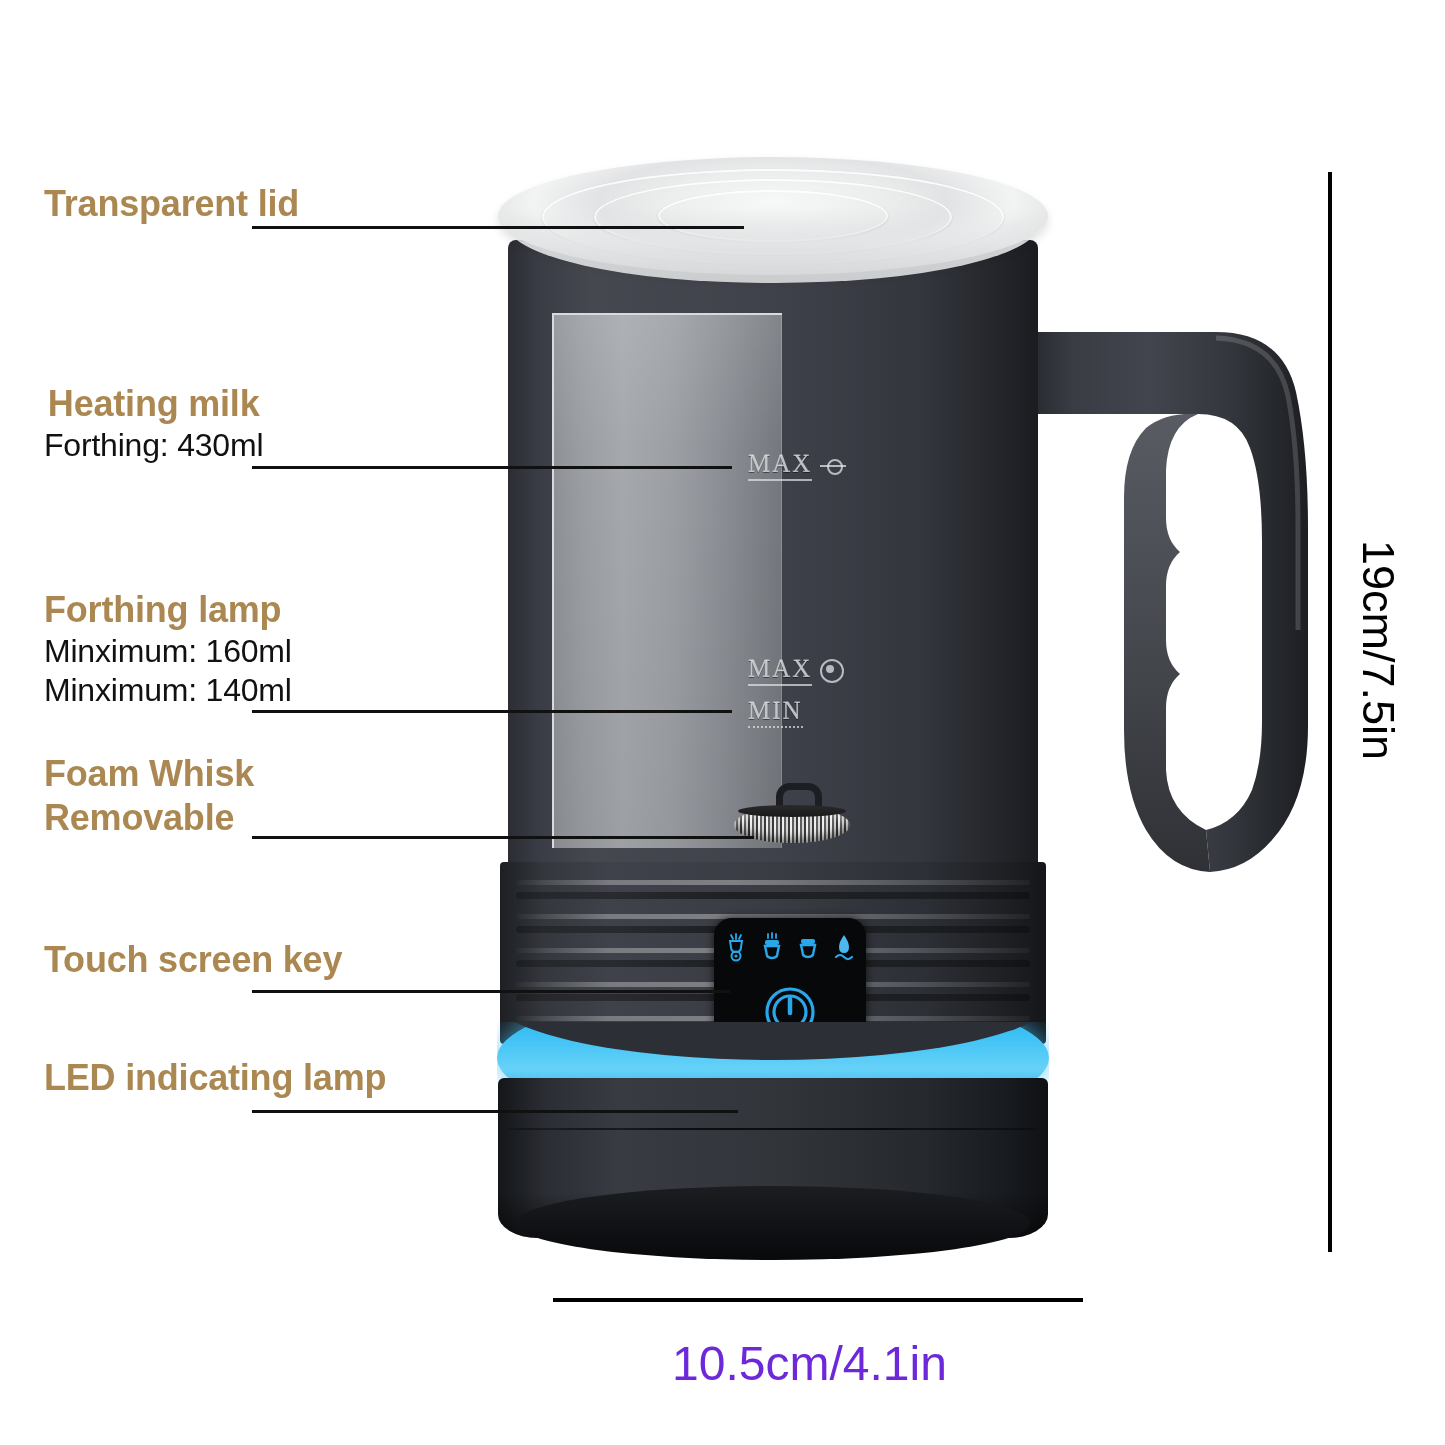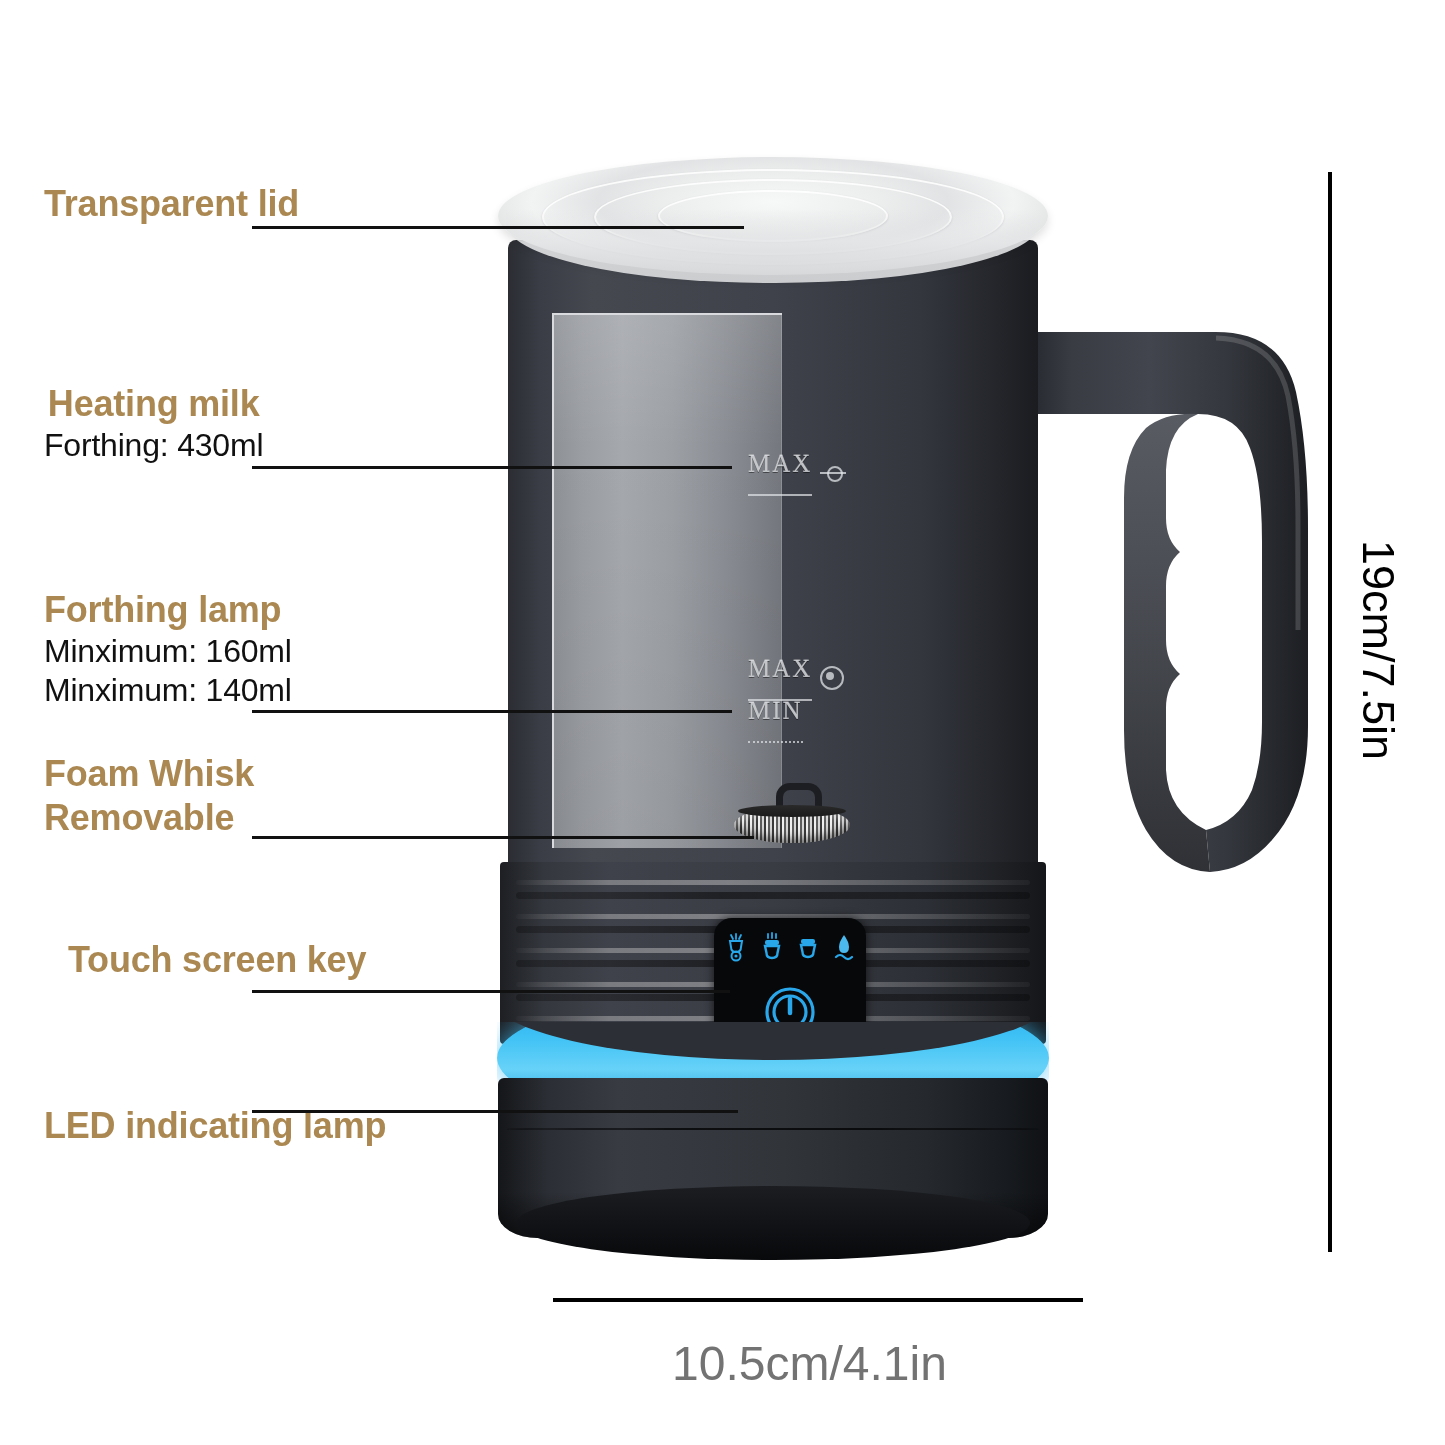--- a/index.html
+++ b/index.html
@@ -62,21 +62,21 @@
     font-size: 45px;
     color: #000;
     transform: rotate(90deg);
     transform-origin: left top;
     white-space: nowrap;
     letter-spacing: 0px;
   }
   .dim-label-h {
     position: absolute;
     font-size: 48px;
-    color: #737373;
+    color: #6d28d9;
     white-space: nowrap;
   }
 
   
   .product {
     position: absolute;
     left: 0; top: 0;
     width: 1445px; height: 1445px;
     pointer-events: none;
   }
@@ -141,21 +141,21 @@
     position: absolute;
     color: rgba(225,228,232,0.78);
     font-family: "Liberation Serif", serif;
     font-size: 25px;
     letter-spacing: 2px;
     text-shadow: 0 1px 0 rgba(0,0,0,0.45), 0 -1px 0 rgba(255,255,255,0.30);
     display: flex;
     align-items: center;
     gap: 8px;
   }
-  .engrave .txt { border-bottom: 2px solid rgba(225,228,232,0.70); padding-bottom: 16px; }
+  .engrave .txt { border-bottom: 2px solid rgba(225,228,232,0.70); padding-bottom: 1px; }
   .engrave .txt.dotted { border-bottom: 2px dotted rgba(225,228,232,0.70); }
 
   .eng-heat-icon {
     width: 26px; height: 14px;
     position: relative;
   }
   .eng-heat-icon::before {
     content: "";
     position: absolute; left: 7px; top: 0;
     width: 12px; height: 12px;
@@ -559,26 +559,26 @@
     <div class="sub">Minximum: 140ml</div>
   </div>
   <div class="leader" style="left:252px; top:710px; width:480px;"></div>
 
   <div class="callout" style="left:44px; top:752px;">
     <div class="title">Foam Whisk</div>
     <div class="title">Removable</div>
   </div>
   <div class="leader" style="left:252px; top:836px; width:502px;"></div>
 
-  <div class="callout" style="left:44px; top:938px;margin-left:24px;">
+  <div class="callout" style="left:44px; top:938px;">
     <div class="title">Touch screen key</div>
   </div>
   <div class="leader" style="left:252px; top:990px; width:478px;"></div>
 
-  <div class="callout" style="left:44px; top:1056px;margin-top:48px;">
+  <div class="callout" style="left:44px; top:1056px;">
     <div class="title">LED indicating lamp</div>
   </div>
   <div class="leader" style="left:252px; top:1110px; width:486px;"></div>
 
   <div class="dim-v" style="left:1328px; top:172px; height:1080px;"></div>
   <div class="dim-label-v" style="left:1404px; top:540px;">19cm/7.5in</div>
 
   <div class="dim-h" style="left:553px; top:1298px; width:530px;"></div>
   <div class="dim-label-h" style="left:672px; top:1336px;">10.5cm/4.1in</div>
 

